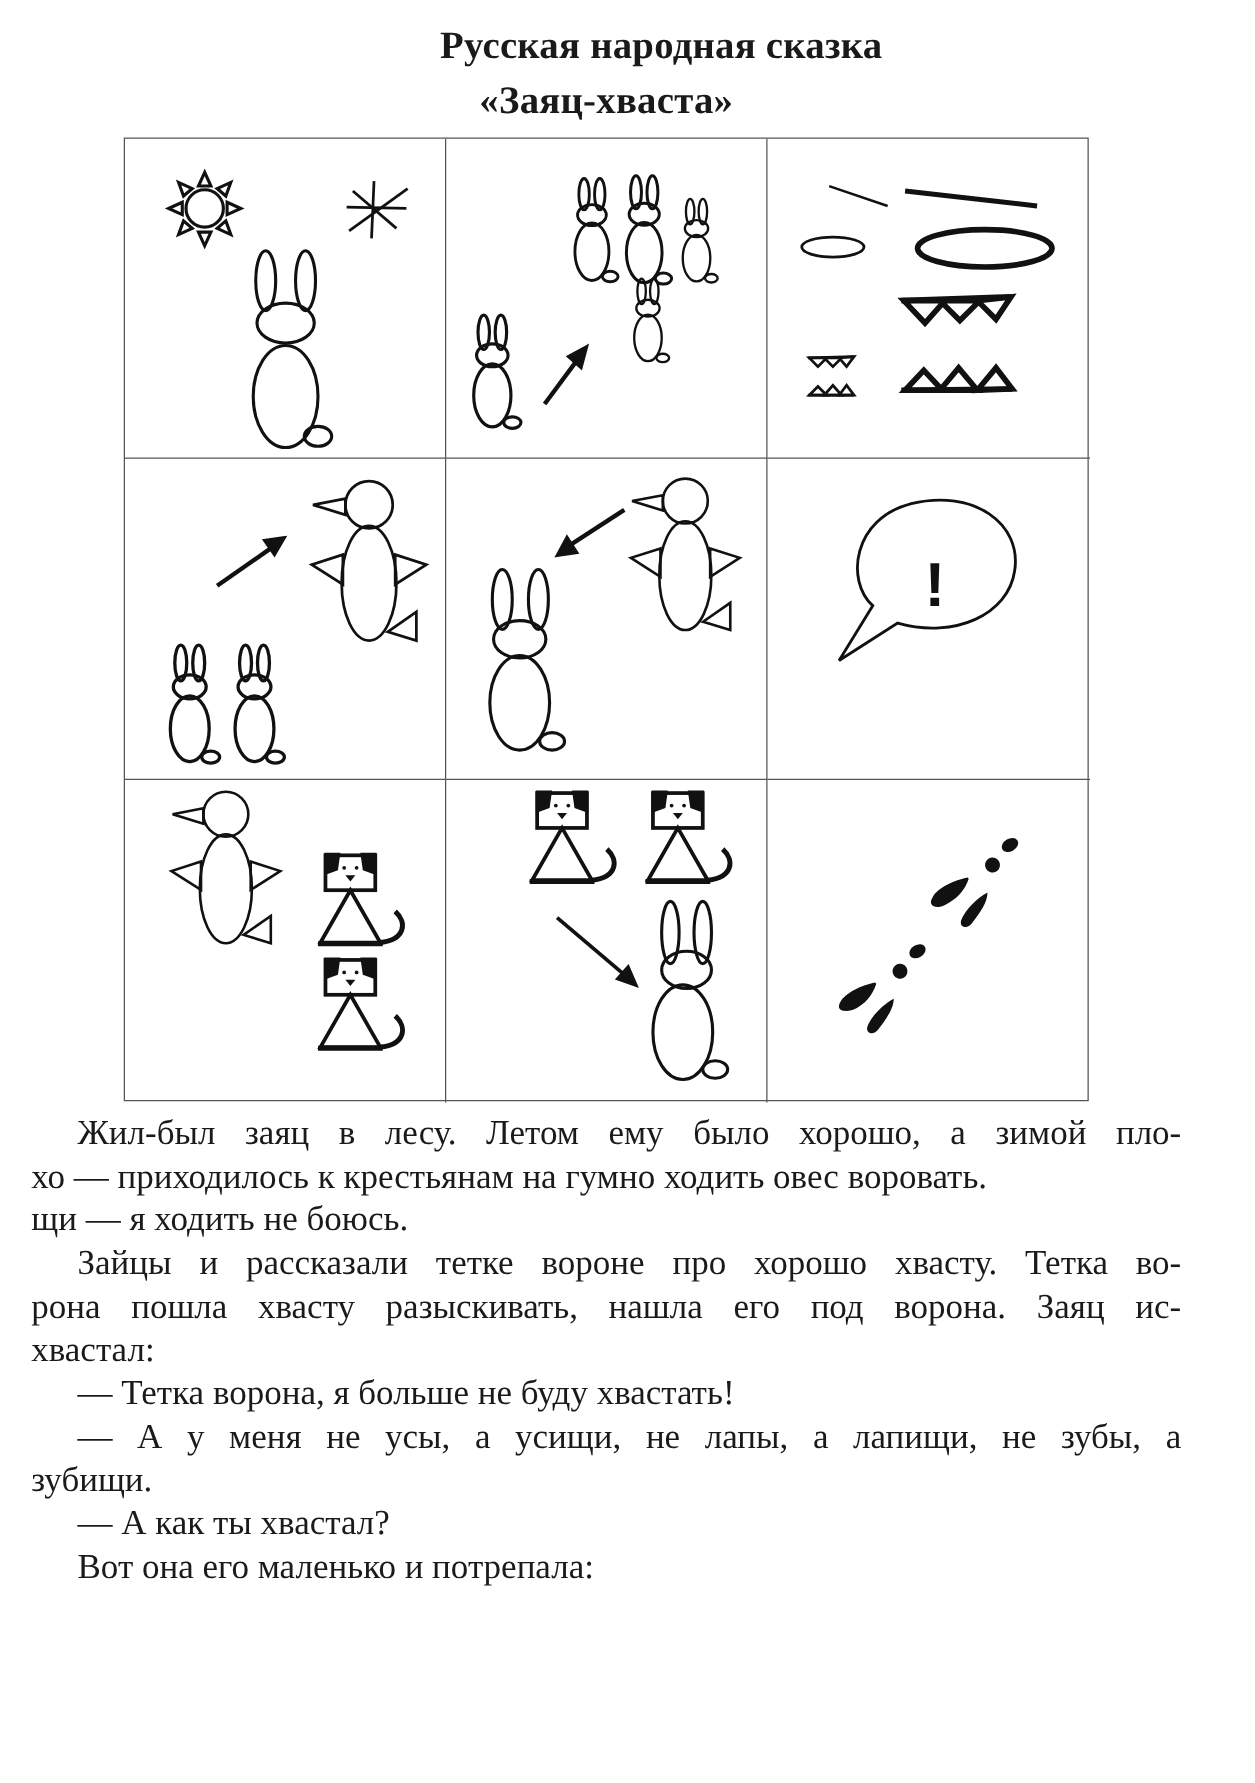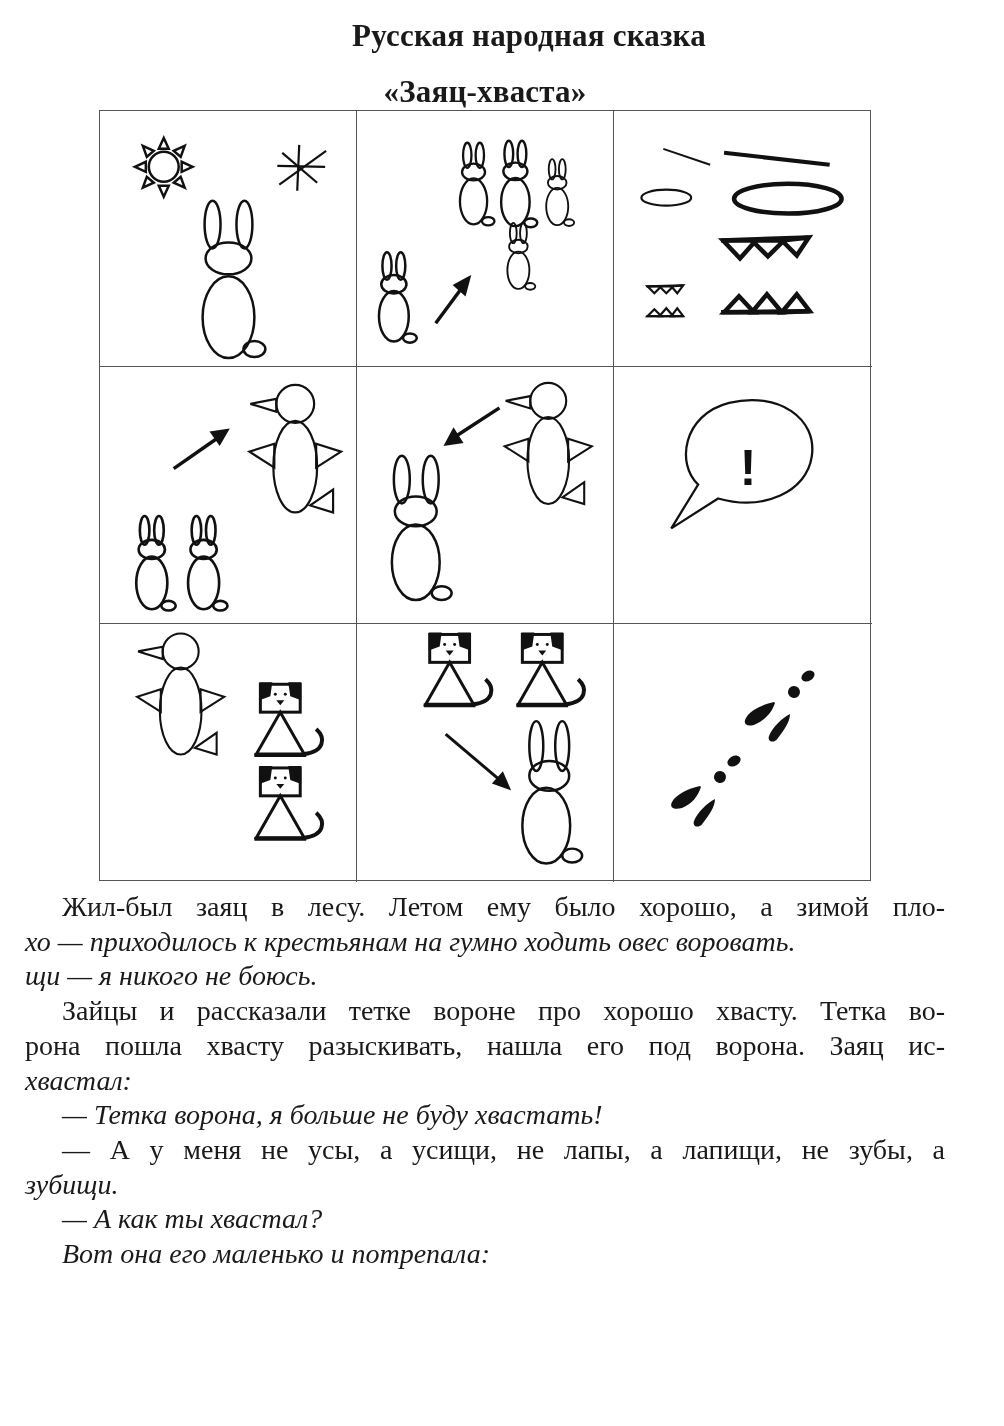--- a/index.html
+++ b/index.html
@@ -1,29 +1,29 @@
 <!DOCTYPE html>
 <html><head>
 <meta charset="utf-8">
 <style>
   html, body { margin:0; padding:0; background:#ffffff; }
   body { width:1004px; height:1426px; position:relative; overflow:hidden; color:#1a1a1a; font-family:"Liberation Serif", "DejaVu Serif", serif; }
   .title { position:absolute; left:0; width:970px; text-align:center; font-weight:bold; font-size:31px; line-height:38px; letter-spacing:0.2px; }
   .title.l1 { top:17px;padding-left:44px; }
-  .title.l2 { top:73px; }
+  .title.l2 { top:61px; }
   .grid { position:absolute; left:99px; top:110px; width:772px; height:771px; display:grid; grid-template-columns:257px 257px 258px; grid-template-rows:256px 257px 258px; border:1.5px solid #555; box-sizing:border-box; }
   .cell { border-right:1.5px solid #555; border-bottom:1.5px solid #555; position:relative; box-sizing:border-box; }
   .cell.c3 { border-right:none; }
   .cell.r3 { border-bottom:none; }
   .cell svg { position:absolute; left:0; top:0; width:100%; height:100%; }
   .text { position:absolute; left:25px; top:890px; width:920px; font-size:28px; line-height:34.7px; }
   .text p { margin:0; text-align:justify; text-align-last:left; }
   .text p.ind { text-indent:37px; }
   .text .line { display:block; text-align:justify; text-align-last:justify; }
-  .text .last { display:block; text-align:left;font-style:italic; }
+  .text .last { display:block; text-align:left; }
 </style>
 </head>
 <body>
 
 <div class="title l1">Русская народная сказка</div>
 <div class="title l2">«Заяц-хваста»</div>
 
 <div class="grid">
 
   <div class="cell">
@@ -241,21 +241,21 @@
     </svg>
   </div>
 </div>
 
 <div class="text">
   <p class="ind">
     <span class="line">Жил-был заяц в лесу. Летом ему было хорошо, а зимой пло-</span>
     <span class="last" style="text-indent:0">хо — приходилось к крестьянам на гумно ходить овес воровать.</span>
   </p>
   <p class="ind">
-    <span class="last" style="text-indent:0">щи — я никого не боюсь.</span>
+    <span class="last" style="text-indent:0">щи — я ходить не боюсь.</span>
   </p>
   <p class="ind">
     <span class="line">Зайцы и рассказали тетке вороне про хорошо хвасту. Тетка во-</span>
     <span class="line" style="text-indent:0">рона пошла хвасту разыскивать, нашла его под ворона. Заяц ис-</span>
     <span class="last" style="text-indent:0">хвастал:</span>
   </p>
   <p class="ind">
     <span class="last">— Тетка ворона, я больше не буду хвастать!</span>
   </p>
   <p class="ind">

